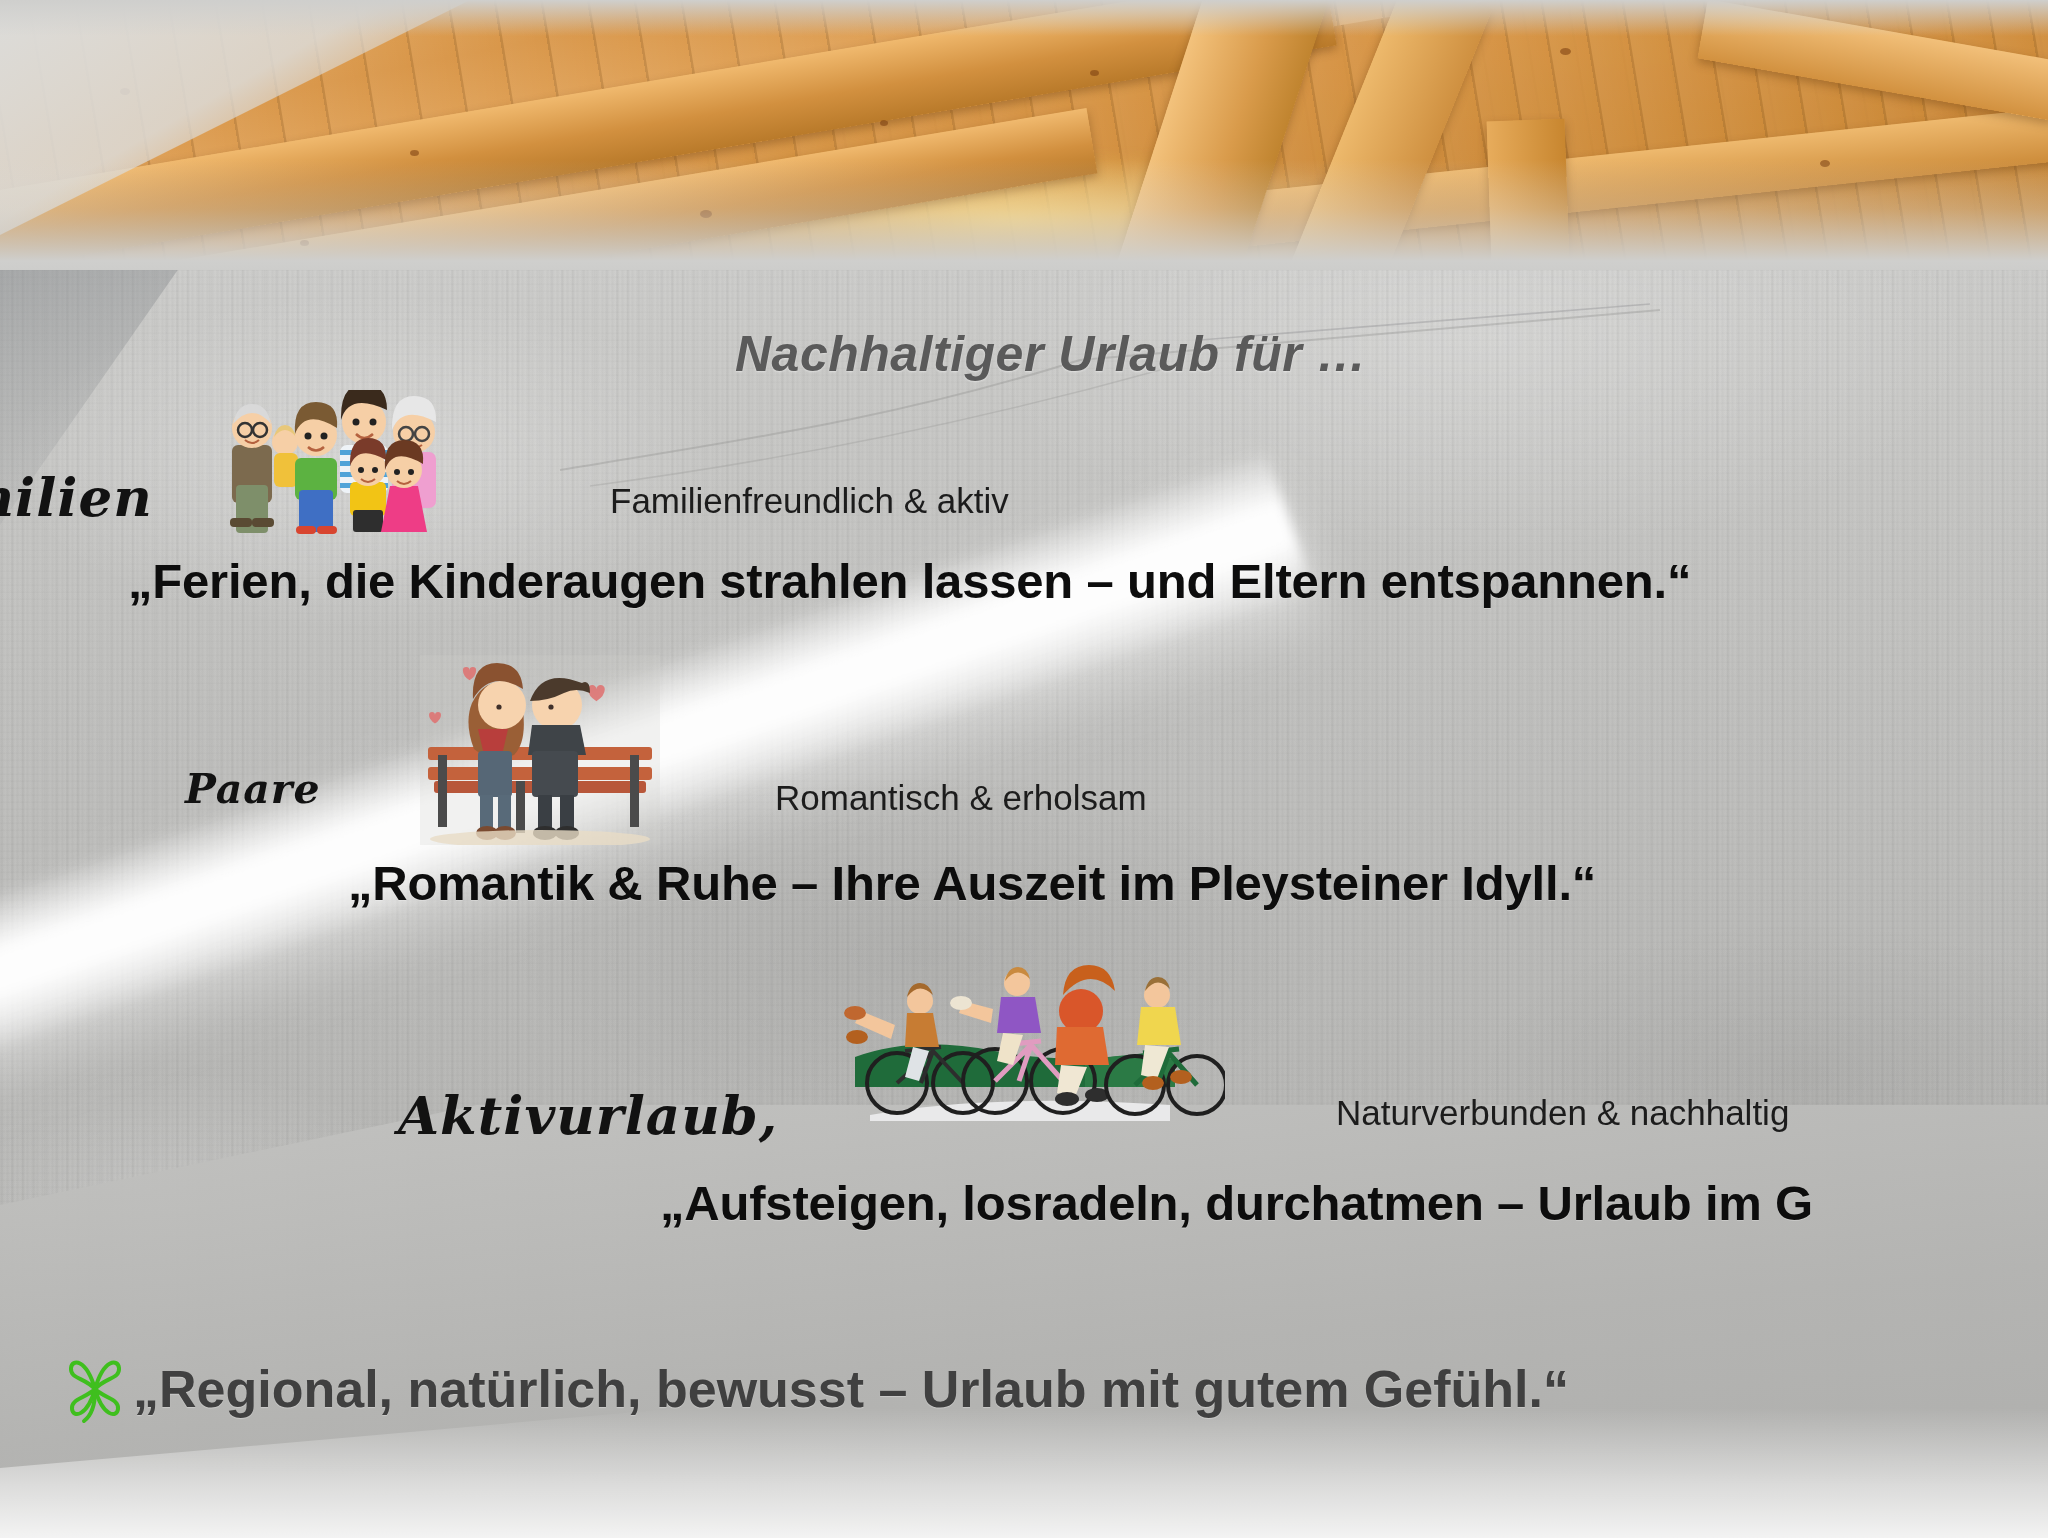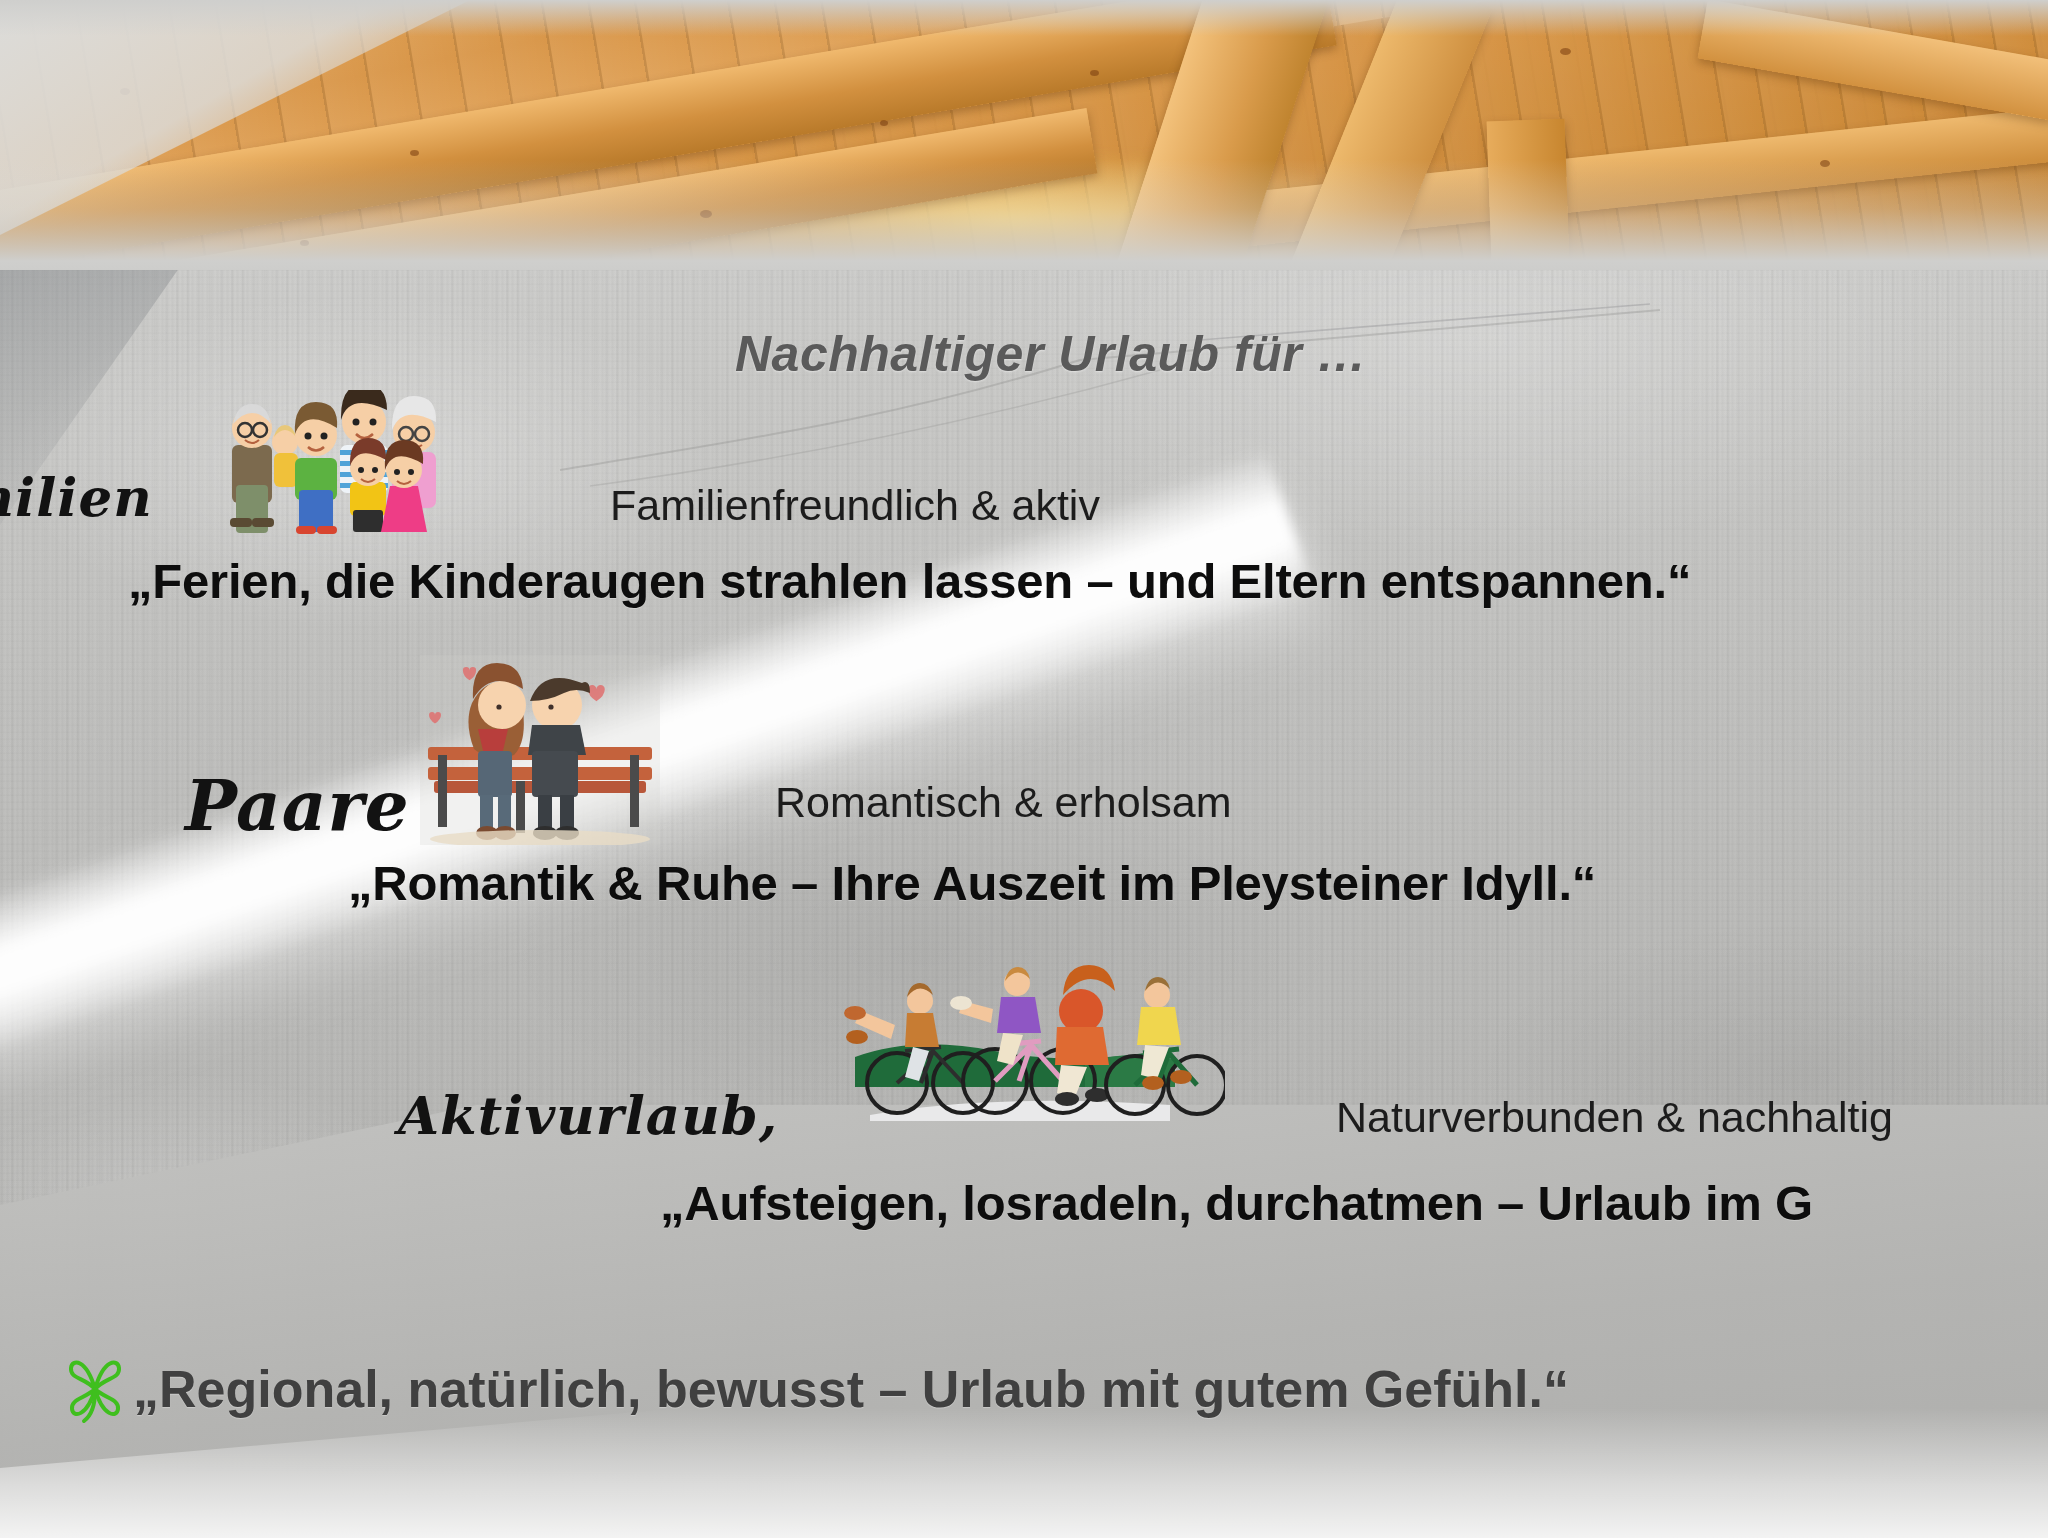--- a/index.html
+++ b/index.html
@@ -146,25 +146,25 @@
     text-shadow:0 1px 2px rgba(255,255,255,.45);
   }
 
   .script{
     font-family:"DejaVu Serif", serif;
     font-style:italic;font-weight:bold;
     color:#121212;white-space:nowrap;
     letter-spacing:1px;
   }
   .cat-familien{position:absolute;left:-42px;top:466px;font-size:53px;}
-  .cat-paare{position:absolute;left:185px;top:765px;font-size:69px;}
+  .cat-paare{position:absolute;left:185px;top:765px;font-size:41px;}
   .cat-aktiv{position:absolute;left:398px;top:1084px;font-size:53px;}
 
   .sub{
-    position:absolute;color:#1c1c1c;font-size:43px;white-space:nowrap;
+    position:absolute;color:#1c1c1c;font-size:35px;white-space:nowrap;
     font-weight:normal;
   }
   .sub-1{left:610px;top:481px;}
   .sub-2{left:775px;top:778px;}
   .sub-3{left:1336px;top:1093px;}
 
   .quote{
     position:absolute;font-weight:bold;font-size:49px;color:#0d0d0d;
     white-space:nowrap;letter-spacing:-.2px;
     text-shadow:0 1px 0 rgba(255,255,255,.25);

